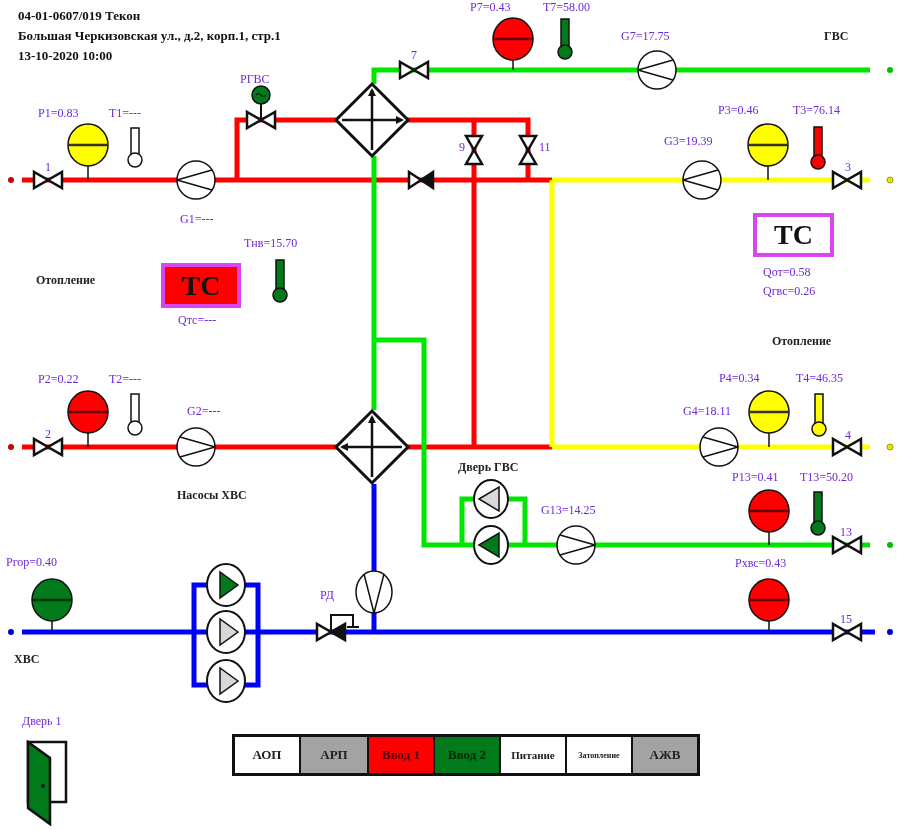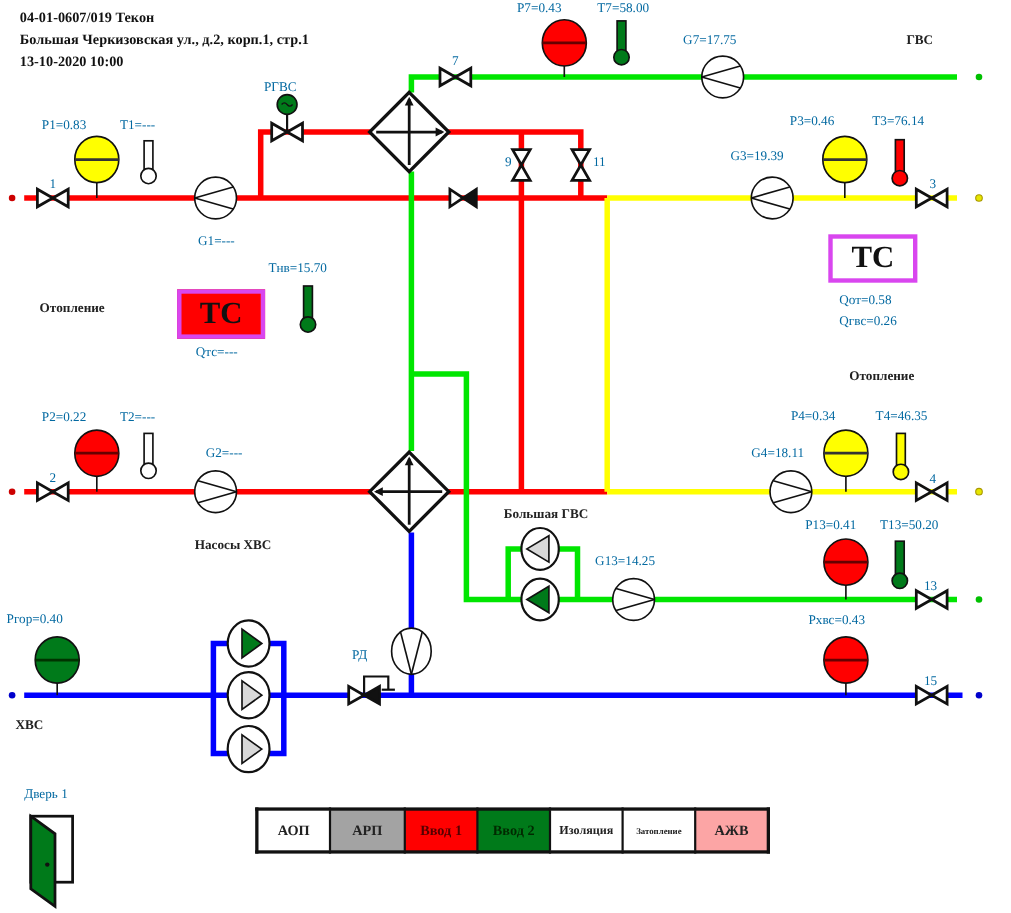--- a/index.html
+++ b/index.html
@@ -1,19 +1,19 @@
 <!DOCTYPE html>
 <html><head>
 <meta charset="utf-8">
 <style>
   html,body{margin:0;padding:0;background:#fff;}
   body{width:919px;height:830px;position:relative;overflow:hidden;font-family:"Liberation Serif","DejaVu Serif",serif;color:#222;}
   .abs{position:absolute;white-space:nowrap;}
   .hdr{font-weight:bold;font-size:13px;color:#111;}
-  .lbl{font-size:12px;color:#0369a1;}
+  .lbl{font-size:12px;color:#6d28d9;}
   .blbl{font-size:12px;font-weight:bold;color:#222;}
   svg#scheme{position:absolute;left:0;top:0;}
   .tcbox{position:absolute;display:flex;align-items:center;justify-content:center;font-weight:bold;font-size:28px;border:4px solid #d946ef;box-sizing:border-box;}
   table.status{position:absolute;left:232px;top:734px;border-collapse:collapse;border:3px solid #111;font-family:"Liberation Serif",serif;}
   table.status td{border:2px solid #111;text-align:center;font-weight:bold;font-size:12px;padding:0;height:28px;}
   table.status tr.r2 td{height:36px;font-size:13px;}
   .door{position:absolute;left:24px;top:738px;}
 </style>
 </head>
 <body>
@@ -287,21 +287,21 @@
 <div class="abs lbl" style="left:411px;top:48px;">7</div>
 <div class="abs lbl" style="left:459px;top:140px;">9</div>
 <div class="abs lbl" style="left:539px;top:140px;">11</div>
 <div class="abs lbl" style="left:840px;top:525px;">13</div>
 <div class="abs lbl" style="left:840px;top:612px;">15</div>
 
 <div class="abs blbl" style="left:36px;top:273px;">Отопление</div>
 <div class="abs blbl" style="left:824px;top:29px;">ГВС</div>
 <div class="abs blbl" style="left:772px;top:334px;">Отопление</div>
 <div class="abs blbl" style="left:177px;top:488px;">Насосы ХВС</div>
-<div class="abs blbl" style="left:458px;top:460px;">Большая ГВС</div>
+<div class="abs blbl" style="left:458px;top:460px;">Дверь ГВС</div>
 <div class="abs blbl" style="left:14px;top:652px;">ХВС</div>
 <div class="abs lbl" style="left:240px;top:72px;">РГВС</div>
 <div class="abs lbl" style="left:320px;top:588px;">РД</div>
 
 <div class="tcbox" style="left:161px;top:263px;width:80px;height:45px;background:#ff0000;color:#111;">
   <span>ТС</span>
 </div>
 <div class="abs lbl" style="left:178px;top:313px;">Qтс=---</div>
 
 <div class="tcbox" style="left:753px;top:213px;width:81px;height:44px;background:#fff;color:#111;">
@@ -317,18 +317,18 @@
   <circle cx="19" cy="48" r="2" fill="#111"></circle>
 </svg>
 
 <table class="status">
   <tbody>
   <tr class="r2">
     <td style="width:64px;background:#fff;">АОП</td>
     <td style="width:66px;background:#a3a3a3;">АРП</td>
     <td style="width:64px;background:#ff0000;color:#550000;">Ввод 1</td>
     <td style="width:64px;background:#007a1a;color:#002a00;">Ввод 2</td>
-    <td style="width:64px;background:#fff;font-size:11px;">Изоляция</td>
+    <td style="width:64px;background:#fff;font-size:11px;">Питание</td>
     <td style="width:64px;background:#fff;font-size:8px;">Затопление</td>
-    <td style="width:64px;background:#fca5a5;">АЖВ</td>
+    <td style="width:64px;background:#a3a3a3;">АЖВ</td>
   </tr>
 </tbody>
   </table>
 
 </body></html>

